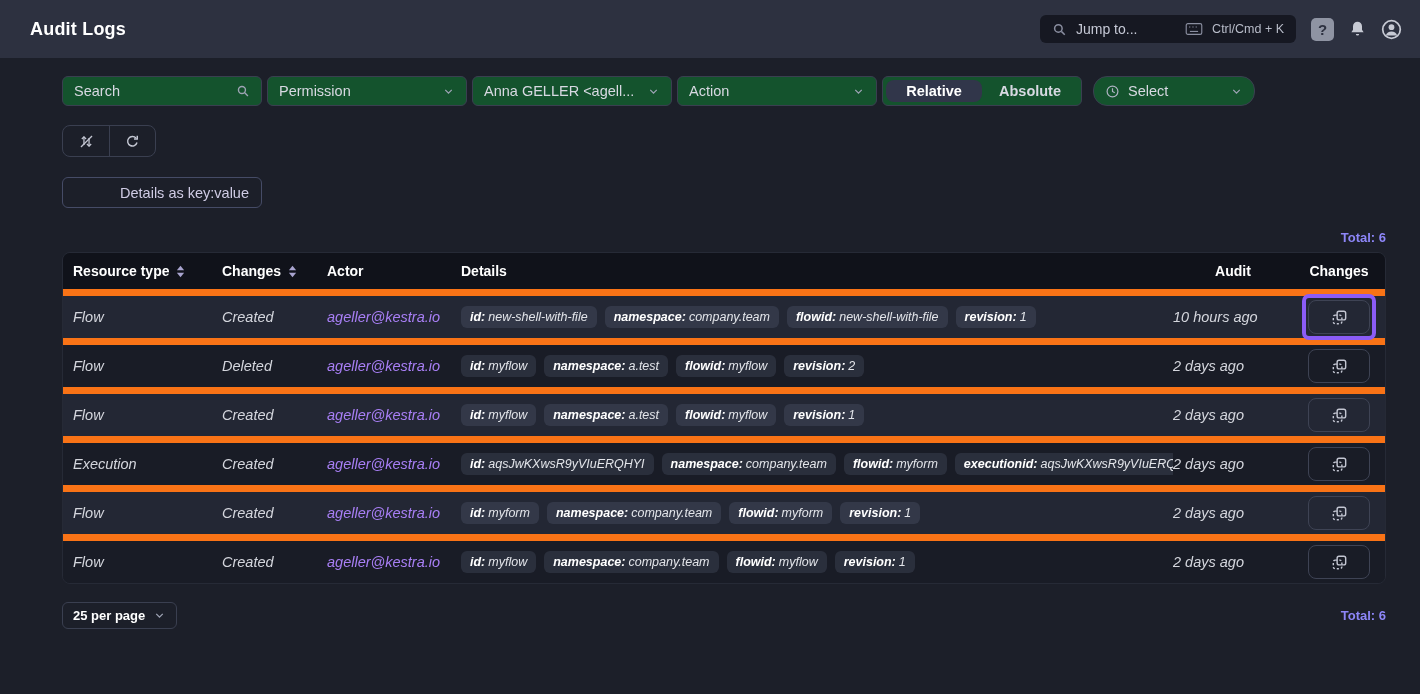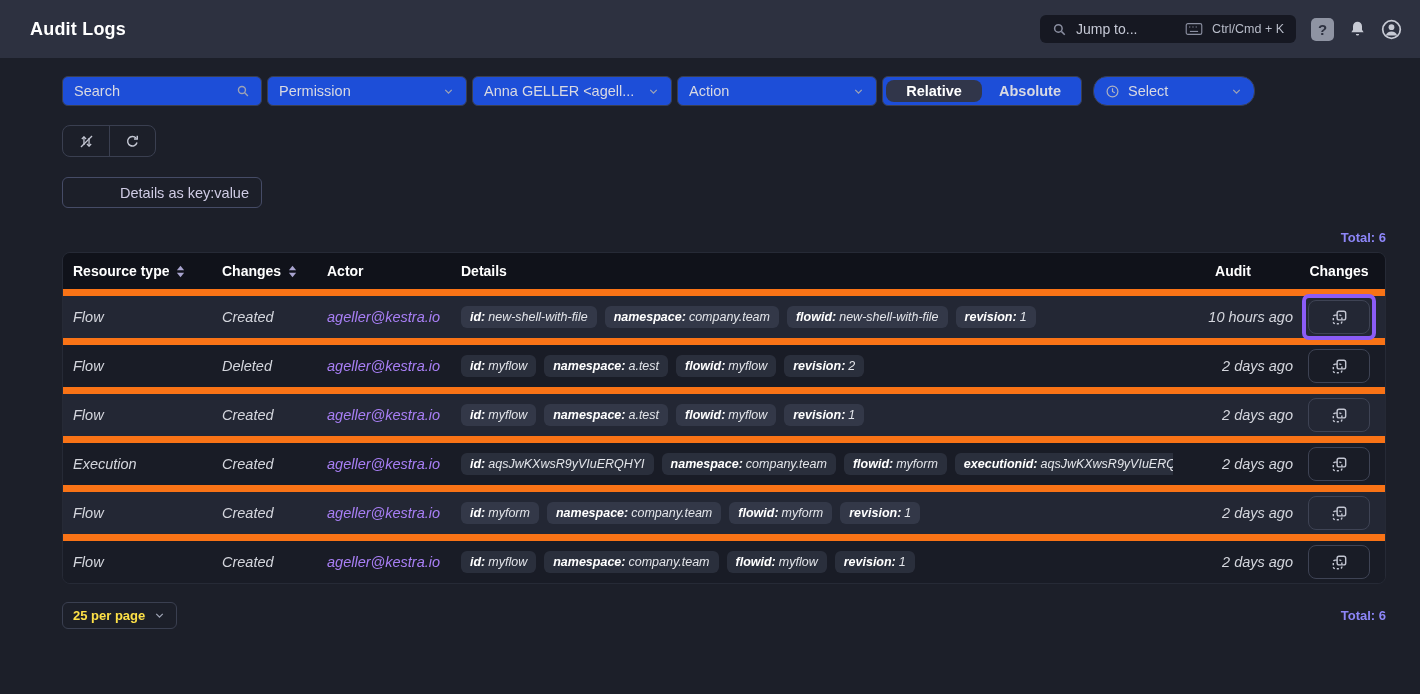--- a/index.html
+++ b/index.html
@@ -35,21 +35,21 @@
     color: #2d3140; font-weight: bold; font-size: 15px;
     display: flex; align-items: center; justify-content: center;
     border: none; cursor: pointer; font-family: "Liberation Sans", sans-serif;
   }
 
   
   .main { padding: 18px 34px 0 62px; }
 
   .filter-row { display: flex; align-items: center; }
   .ctrl {
-    height: 30px; background: #1d4ed8;
+    height: 30px; background: #14532d;
     border: 1px solid #3a3f50; border-radius: 6px;
     display: flex; align-items: center;
     padding: 0 11px; color: #d8d9e2; font-size: 14.5px;
     cursor: pointer; white-space: nowrap; overflow: hidden;
   }
   .ctrl + .ctrl { margin-left: 5px; }
   .ctrl .grow { flex: 1; }
   .ctrl .chev { color: #9ea3b4; margin-left: 8px; flex: 0 0 auto; }
   .w200 { width: 200px; }
   .toggle-group { padding: 0 3px; margin-left: 5px; }
@@ -98,21 +98,21 @@
   .sort-icon { color: #a9a4cf; cursor: pointer; }
   .trow {
     display: grid; grid-template-columns: 149px 105px 134px 1fr 120px 92px;
     height: 49px; align-items: center; font-size: 14.5px;
     border-top: 7px solid #f97316;
     font-style: italic;
   }
   .trow.odd { background: #232734; }
   .trow.even { background: #191c26; }
   .td { padding: 0 10px; overflow: hidden; white-space: nowrap; }
-  .td-date { text-align: right; color: #d4d6dd; padding: 0; }
+  .td-date { text-align: left; color: #d4d6dd; padding: 0; }
   .td-action { display: flex; justify-content: center; padding: 0; }
   .actor-link { color: #a87ff5; text-decoration: none; cursor: pointer; text-align: right; }
   .badges { display: flex; gap: 8px; align-items: center; }
   .badge {
     background: rgba(138,148,178,0.16); border-radius: 6px;
     padding: 4px 9px; font-size: 12.5px; color: #e3e5ea;
     white-space: nowrap; flex: 0 0 auto;
   }
   .badge b { color: #ffffff; margin-right: 3px; }
   .hl-wrap { display: flex; border: 4px solid transparent; border-radius: 7px; padding: 2px; }
@@ -121,21 +121,21 @@
     width: 62px; height: 34px; background: transparent;
     border: 1px solid #3e4354; border-radius: 8px; color: #c3c6d2;
     display: flex; align-items: center; justify-content: center; cursor: pointer;
   }
 
   
   .pager-row { display: flex; justify-content: space-between; align-items: center; margin-top: 18px; }
   .per-page {
     display: flex; align-items: center; gap: 8px;
     border: 1px solid #3a3f50; border-radius: 6px;
-    height: 27px; padding: 0 10px; color: #fde047;
+    height: 27px; padding: 0 10px; color: #ffffff;
     font-size: 13px; font-weight: bold; cursor: pointer; background: transparent;
   }
   .total-bottom { color: #8d86f8; font-size: 13px; font-weight: bold; }
 </style>
 </head>
 <body>
 
 <header class="topbar">
   <h1>Audit Logs</h1>
   <div class="topbar-right">

